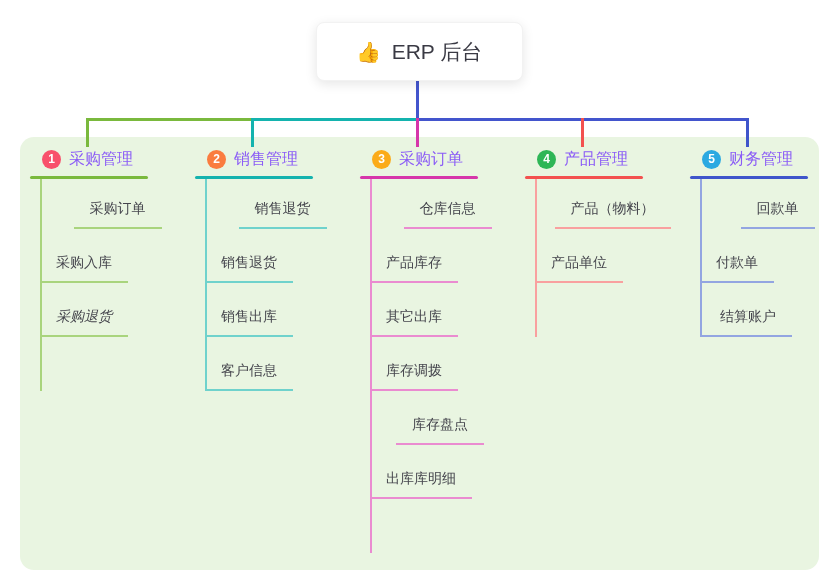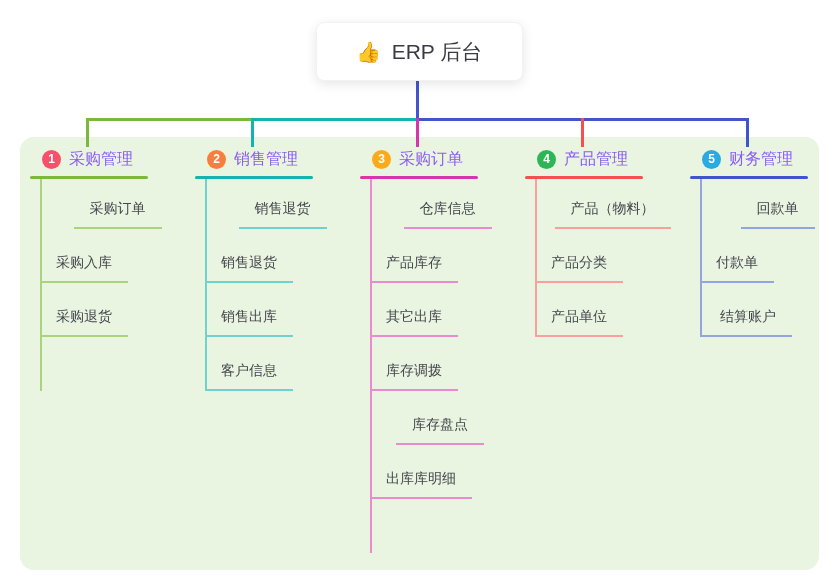--- a/index.html
+++ b/index.html
@@ -89,21 +89,21 @@
     <div class="title-underline" style="background: rgb(122, 185, 61);"></div>
     <div class="col-body">
       <div class="vline" style="height: 212px; background: rgb(169, 212, 125);"></div>
     <div class="child-row first">
             <span class="child-label" style="border-bottom-color: rgb(169, 212, 125);">采购订单</span>
           </div>
           <div class="child-row">
             <span class="child-label" style="border-bottom-color: rgb(169, 212, 125);">采购入库</span>
           </div>
           <div class="child-row">
-            <span class="child-label" style="border-bottom-color: rgb(169, 212, 125);">采购退货</span>
+            <span class="child-label" style="border-bottom-color: rgb(169, 212, 125); font-style: italic;">采购退货</span>
           </div>
         </div>
   </div>
       <div class="column" style="left: 195px;">
     <div class="col-title">
       <span class="badge" style="background: rgb(250, 124, 63);">2</span>
       <span class="title-label">销售管理</span>
     </div>
     <div class="title-underline" style="background: rgb(20, 179, 174);"></div>
     <div class="col-body">
@@ -155,23 +155,20 @@
       <span class="badge" style="background: rgb(46, 182, 86);">4</span>
       <span class="title-label">产品管理</span>
     </div>
     <div class="title-underline" style="background: rgb(243, 81, 79);"></div>
     <div class="col-body">
       <div class="vline" style="height: 158px; background: rgb(249, 160, 159);"></div>
     <div class="child-row first">
             <span class="child-label" style="border-bottom-color: rgb(249, 160, 159);">产品（物料）</span>
           </div>
           <div class="child-row">
-            <span class="child-label" style="border-bottom-color: rgb(249, 160, 159);">产品分类</span>
-          </div>
-          <div class="child-row">
             <span class="child-label" style="border-bottom-color: rgb(249, 160, 159);">产品单位</span>
           </div>
         </div>
   </div>
       <div class="column" style="left: 690px;">
     <div class="col-title">
       <span class="badge" style="background: rgb(43, 169, 225);">5</span>
       <span class="title-label">财务管理</span>
     </div>
     <div class="title-underline" style="background: rgb(63, 85, 203);"></div>

